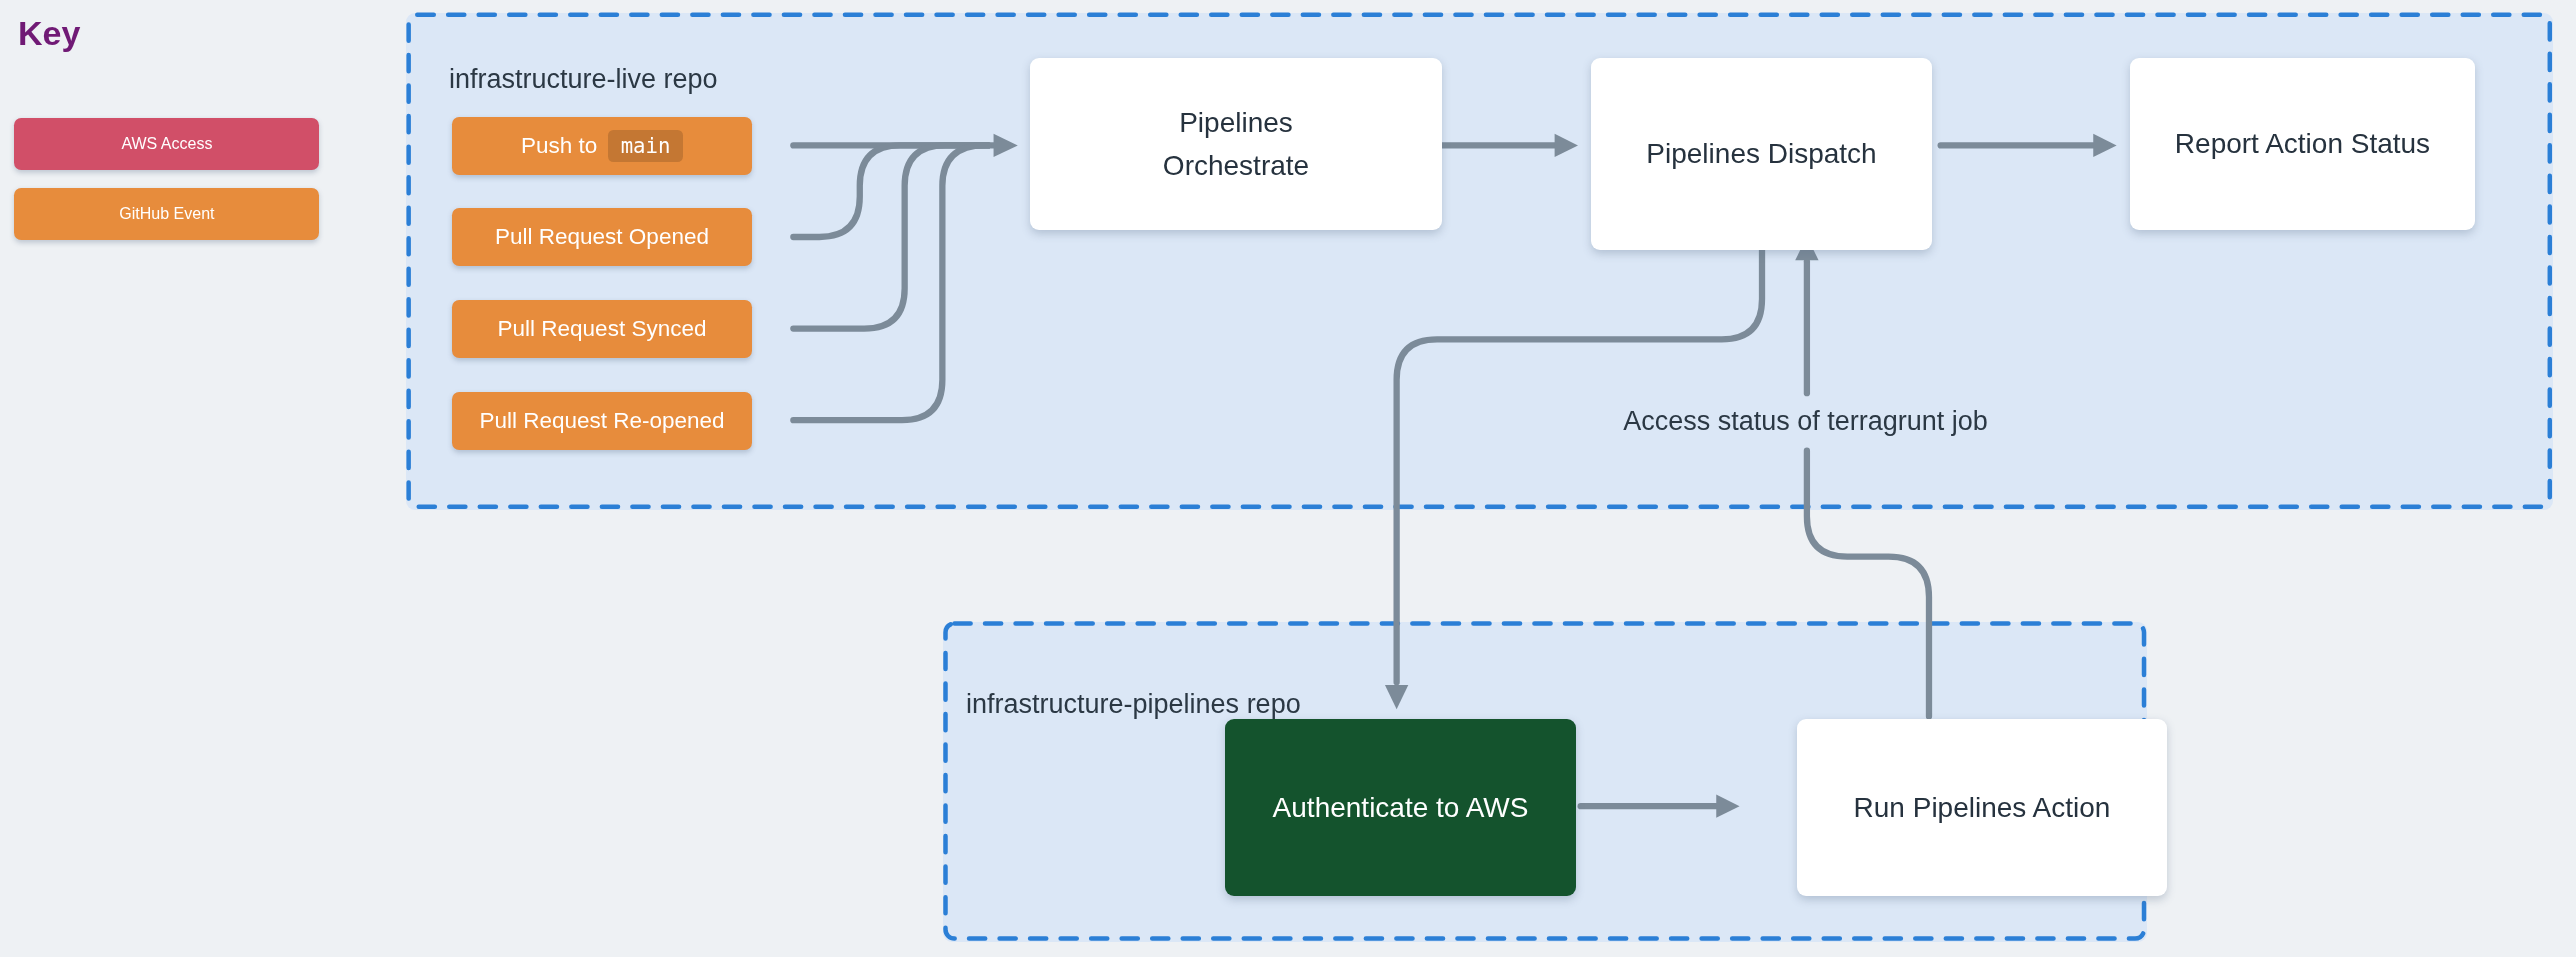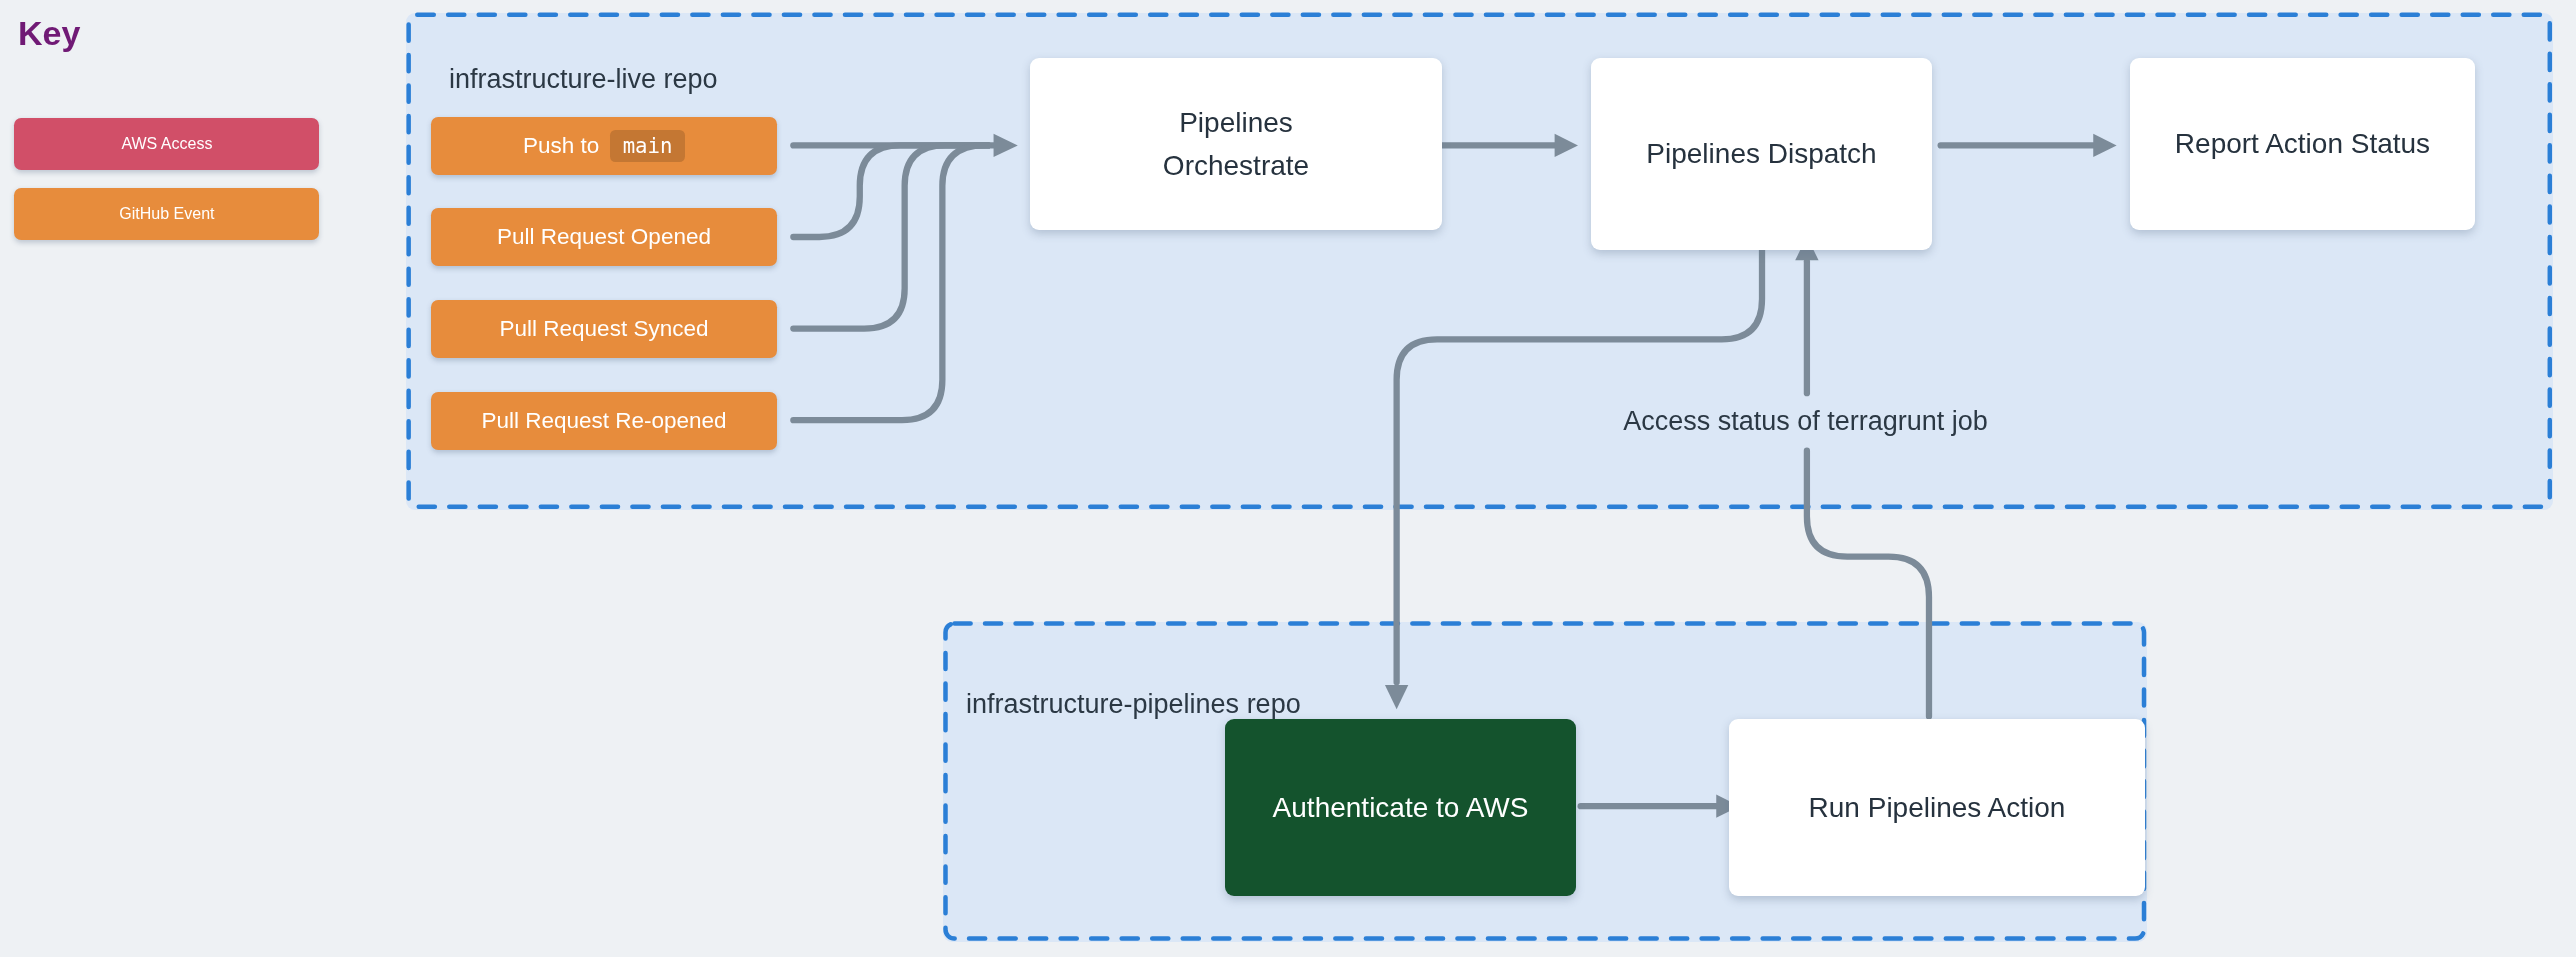--- a/index.html
+++ b/index.html
@@ -55,22 +55,22 @@
     font-size: 16px;
     font-weight: 500;
     z-index: 2;
     box-shadow: 0 2.7px 5.4px rgba(90,110,135,0.30);
     margin-top: 48px;
   }
   .legend-aws { top: 70px; background: #d14f68; }
   .legend-github { top: 140px; background: #e78c3c; }
   .event-btn {
     position: absolute;
-    left: 431px;
-    width: 346px; height: 58px;
+    left: 452px;
+    width: 300px; height: 58px;
     border-radius: 7.2px;
     background: #e78c3c;
     display: flex; align-items: center; justify-content: center;
     color: #ffffff;
     font-size: 22.5px;
     font-weight: 500;
     z-index: 2;
     box-shadow: 0 2.7px 5.4px rgba(90,110,135,0.30);
     white-space: nowrap;
   }
@@ -97,21 +97,21 @@
     z-index: 2;
     box-shadow: 0 3.6px 9px rgba(90,110,135,0.30);
   }
   .node-white { background: #ffffff; color: #26323e; }
   .node-red { background: #14532d; color: #ffffff; }
   .node-orchestrate { left: 1030px; top: 58px; width: 412px; height: 172px; }
   .node-orchestrate .node-text { max-width: 234px; line-height: 1.55; }
   .node-dispatch { left: 1591px; top: 58px; width: 341px; height: 192px; }
   .node-report { left: 2130px; top: 58px; width: 345px; height: 172px; }
   .node-authenticate { left: 1225px; top: 719px; width: 351px; height: 177px; }
-  .node-run-action { left: 1729px; top: 719px; width: 416px; height: 177px; }
+  .node-run-action { left: 1797px; top: 719px; width: 370px; height: 177px; }
   .annotation {
     position: absolute;
     left: 1446px; top: 406px;
     width: 719px;
     text-align: center;
     font-size: 27px;
     color: #2b3844;
     z-index: 2;
     white-space: nowrap;
   }

